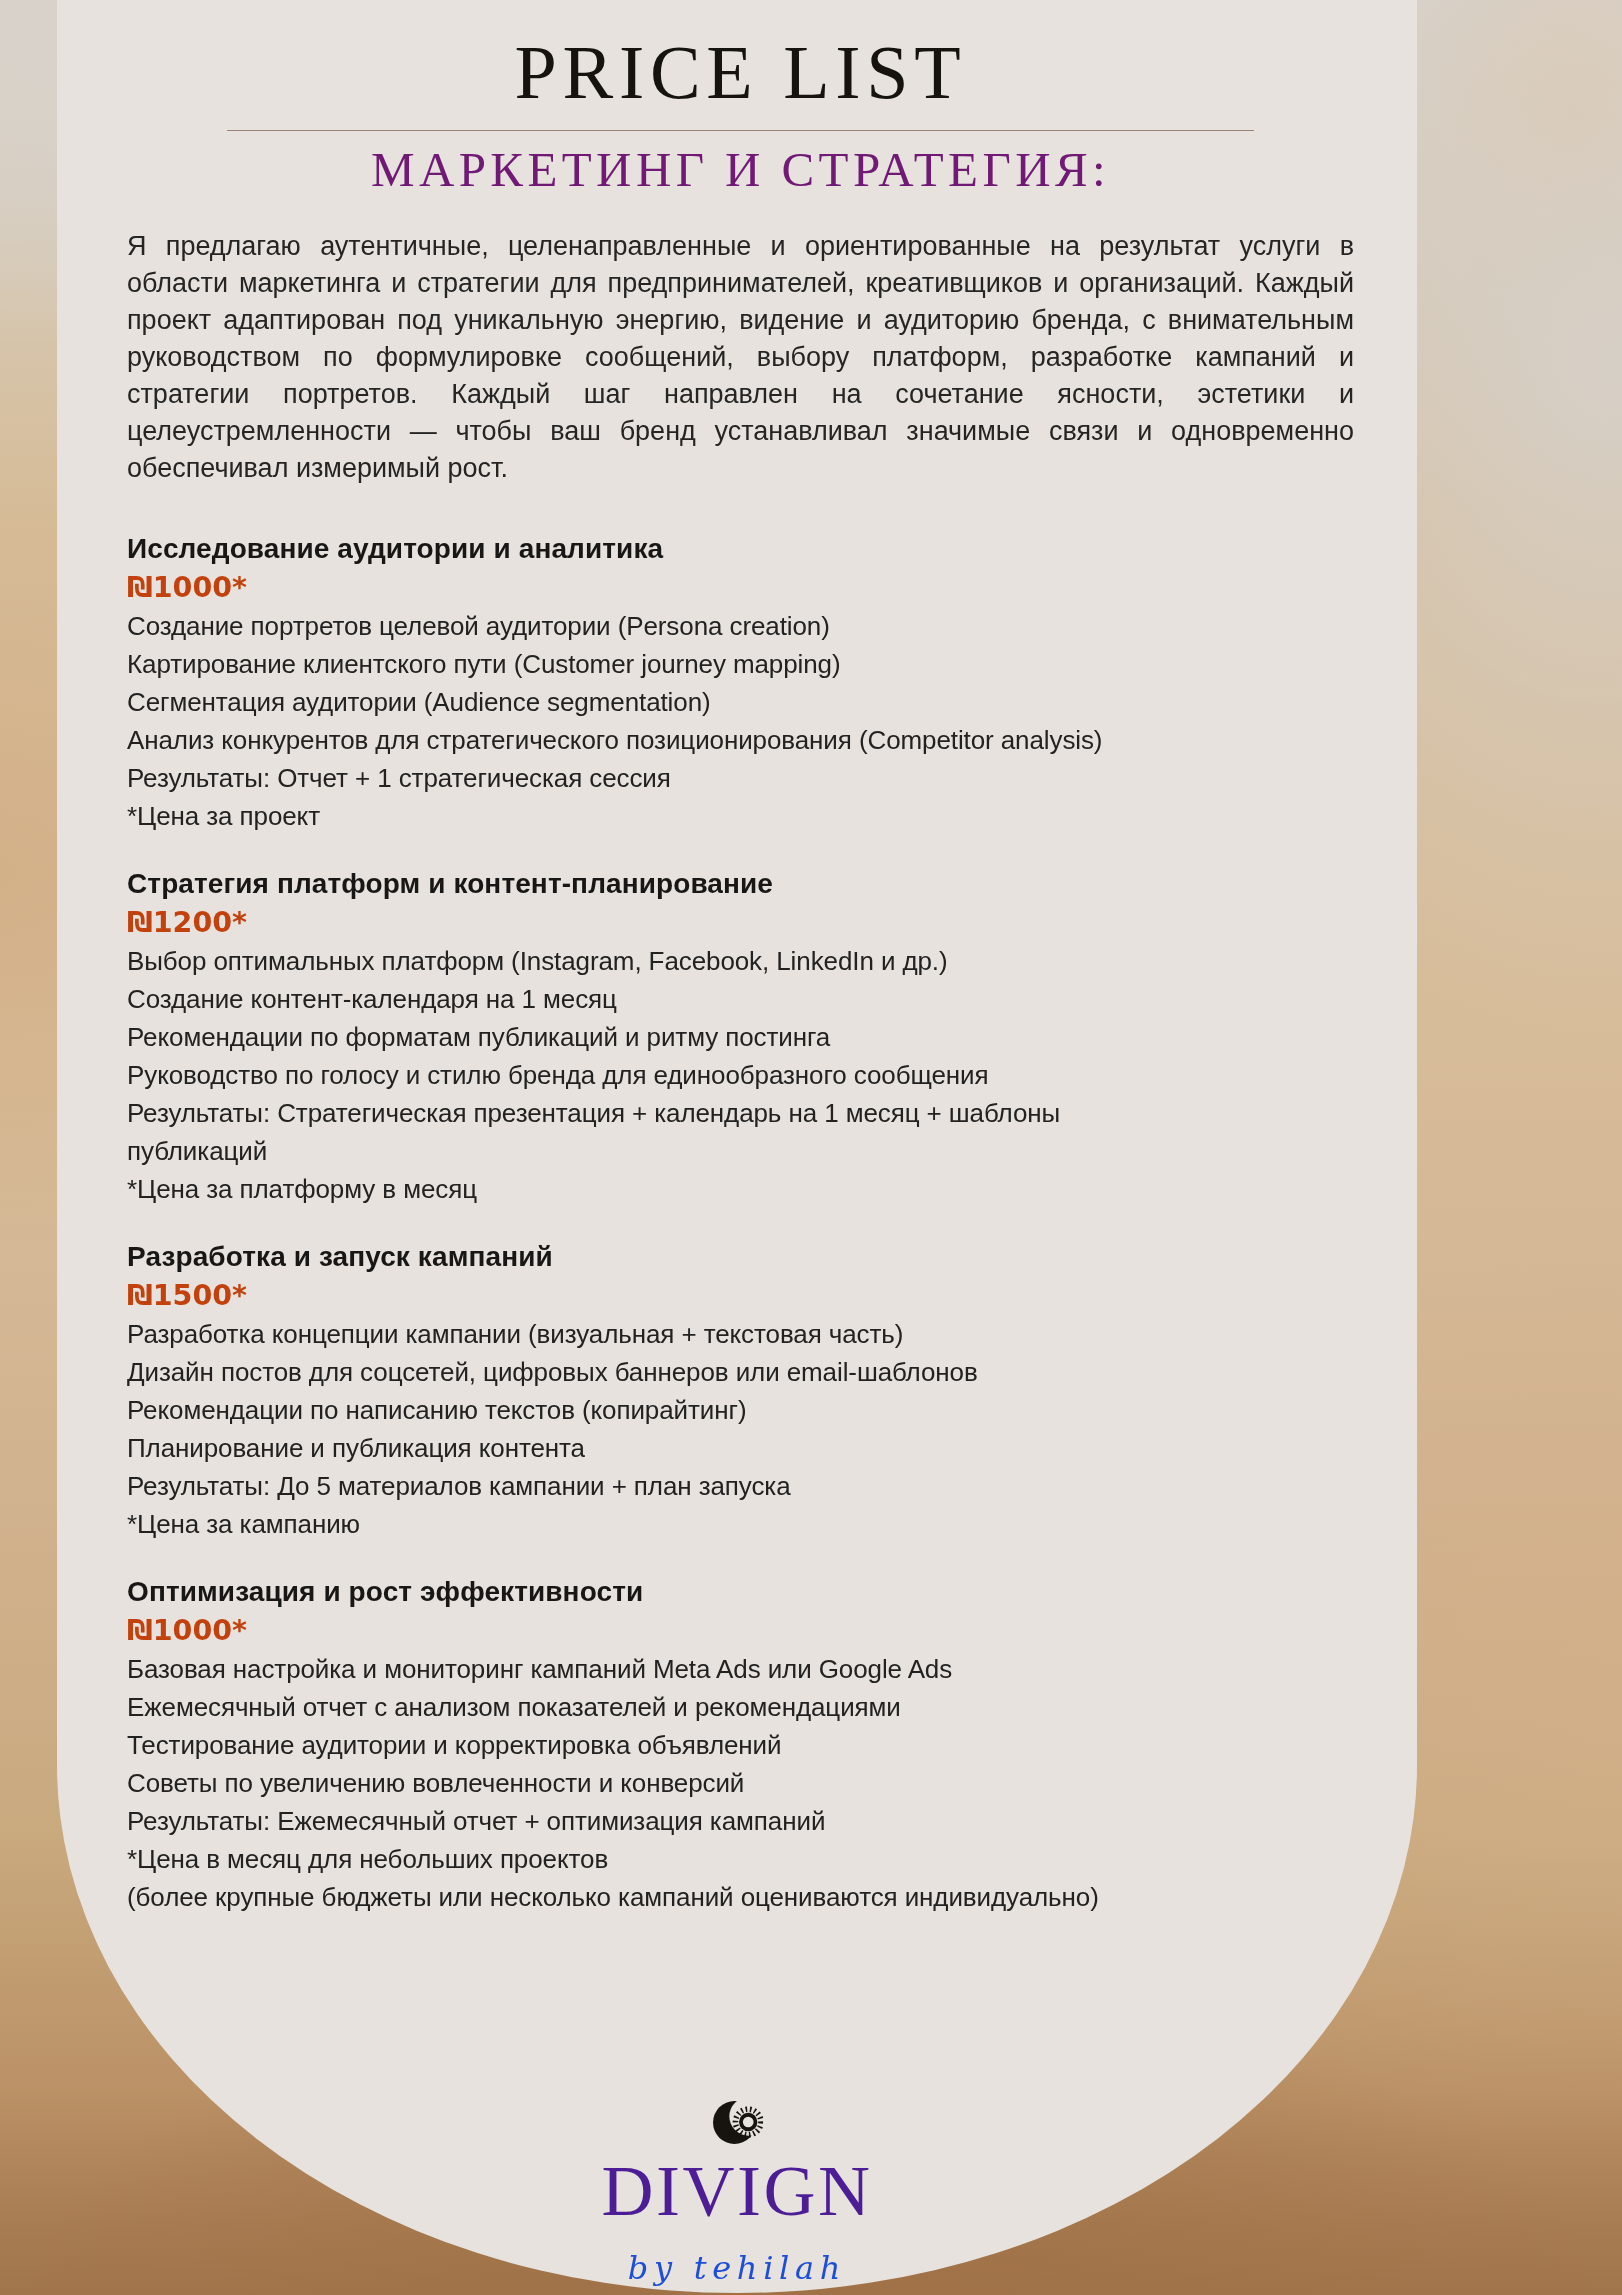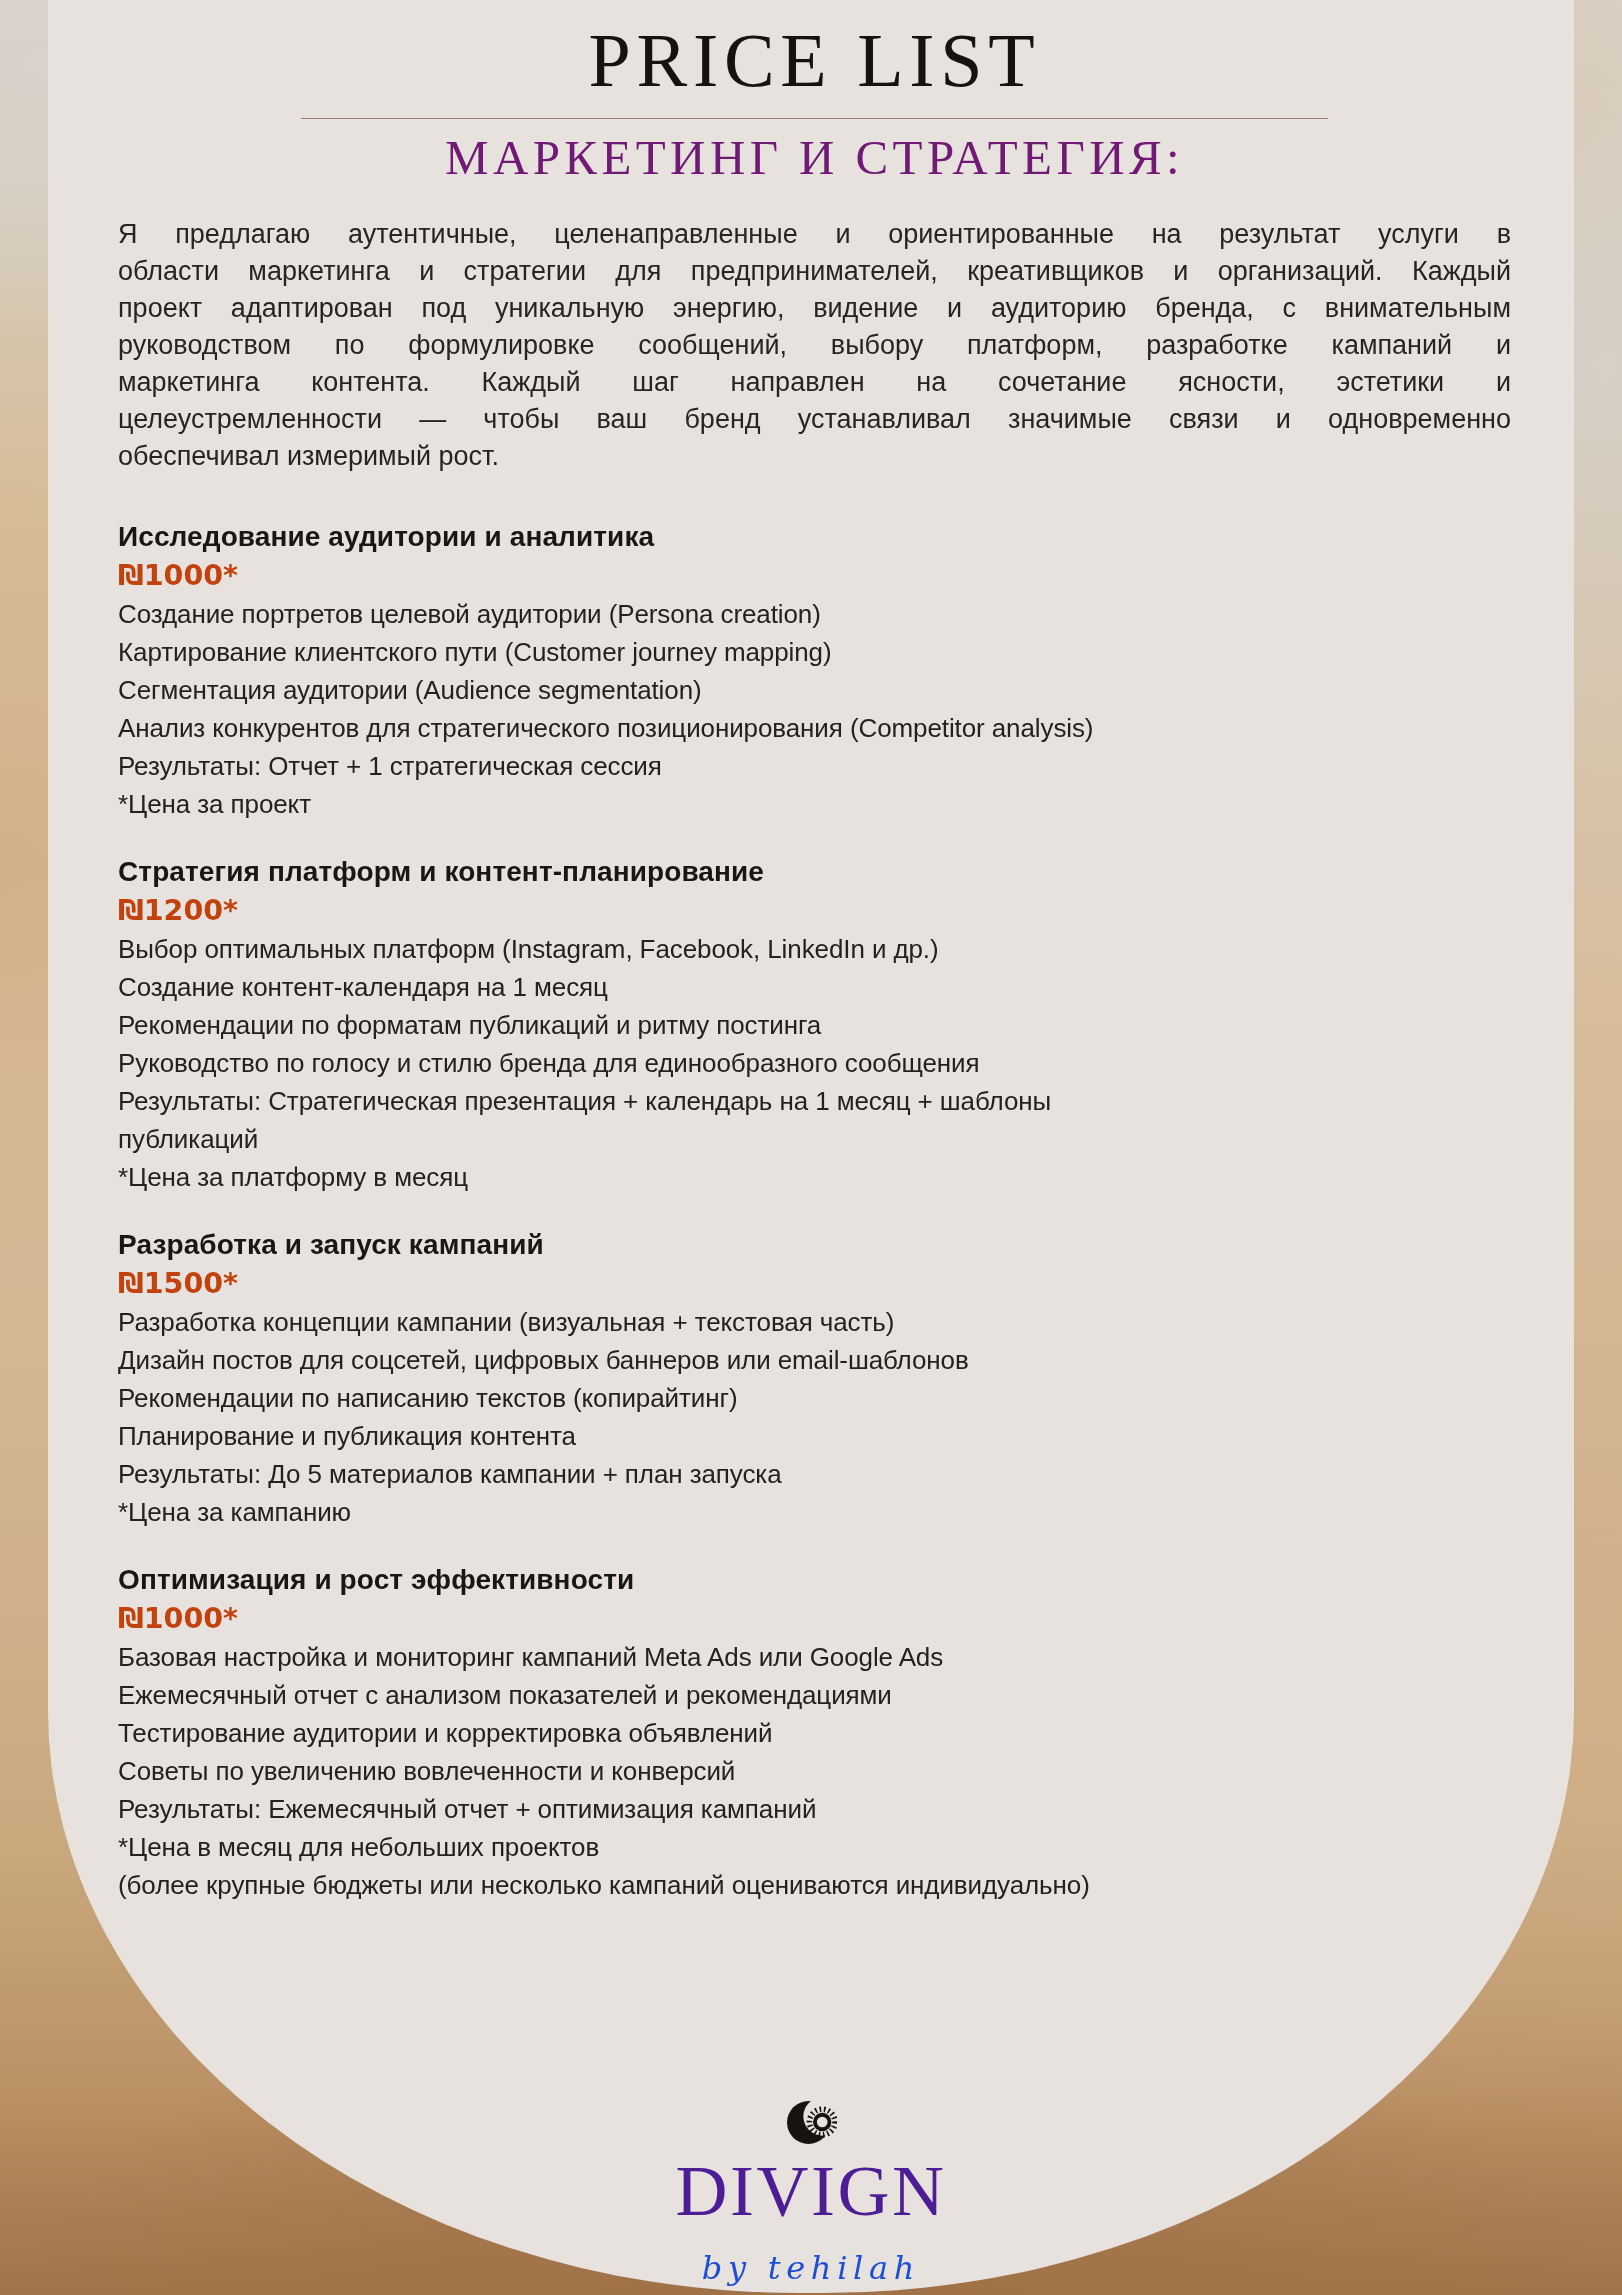--- a/index.html
+++ b/index.html
@@ -17,25 +17,25 @@
       radial-gradient(697px 571px at 0% 38%, rgba(209,172,130,0.75) 0%, rgba(209,172,130,0) 68%),
       radial-gradient(951px 634px at 100% 74%, rgba(212,178,140,0.60) 0%, rgba(212,178,140,0) 70%),
       radial-gradient(1014px 444px at 50% 101%, rgba(160,112,70,0.85) 0%, rgba(160,112,70,0) 78%),
       linear-gradient(180deg, #d8d2ca 0%, #d6ccbc 8%, #d6bc98 22%, #d7bc99 46%,
                       #d2b390 64%, #c9a97e 80%, #bb9166 91%, #a87c52 97%, #a1754b 100%);
   }
 
   
   .card {
     position: absolute;
-    left: 48px; top: 0;
-    width: 1526px; height: 2293px;
+    left: 57px; top: 0;
+    width: 1360px; height: 2293px;
     background: #e7e2dd;
     border-radius: 0 0 751px 751px / 0 0 583px 583px;
-    padding: 4px 63px 0 70px;
+    padding: 16px 63px 0 70px;
   }
 
   .title {
     margin-top: 15px;
     text-align: center;
     font-family: "Liberation Serif", "DejaVu Serif", serif;
     font-weight: 500;
     font-size: 76px;
     line-height: 1.08;
     letter-spacing: 5.7px;
@@ -123,21 +123,21 @@
 
   <div class="divider"></div>
 
   <h2 class="subtitle">МАРКЕТИНГ И СТРАТЕГИЯ:</h2>
 
   <div class="intro">
     <div class="iline">Я предлагаю аутентичные, целенаправленные и ориентированные на результат услуги в</div>
     <div class="iline">области маркетинга и стратегии для предпринимателей, креативщиков и организаций. Каждый</div>
     <div class="iline">проект адаптирован под уникальную энергию, видение и аудиторию бренда, с внимательным</div>
     <div class="iline">руководством по формулировке сообщений, выбору платформ, разработке кампаний и</div>
-    <div class="iline">маркетинга контента. Каждый шаг направлен на сочетание ясности, эстетики и</div>
+    <div class="iline">стратегии портретов. Каждый шаг направлен на сочетание ясности, эстетики и</div>
     <div class="iline">целеустремленности — чтобы ваш бренд устанавливал значимые связи и одновременно</div>
     <div class="iline last">обеспечивал измеримый рост.</div>
   </div>
 
   <section class="svc first">
     <div class="shead">
       <h3 class="stitle">Исследование аудитории и аналитика</h3>
       <div class="sprice">₪1000*</div>
     </div>
     <div class="slines">

